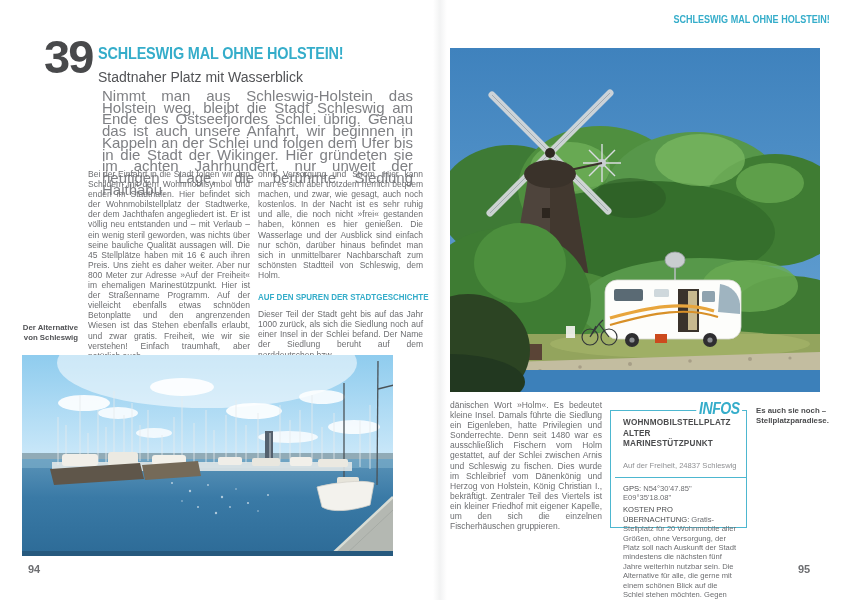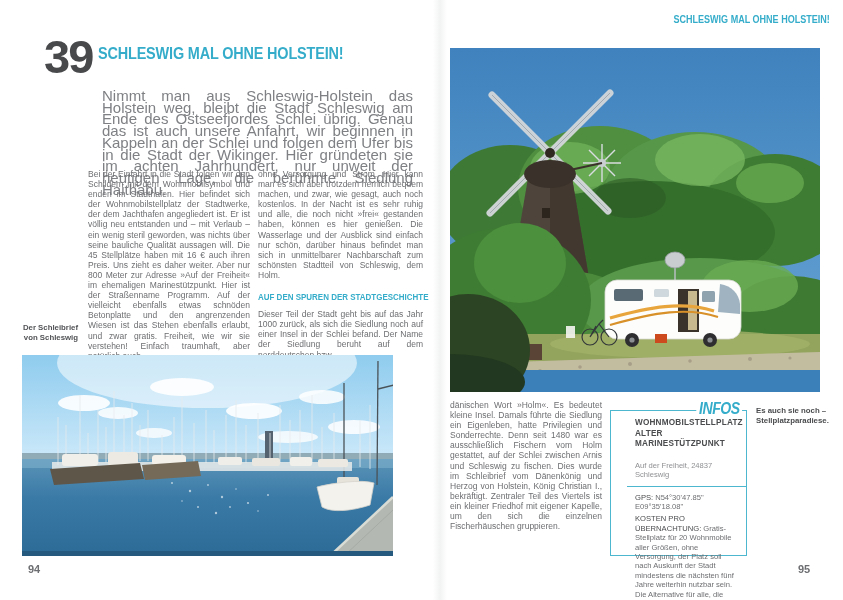--- a/index.html
+++ b/index.html
@@ -47,22 +47,22 @@
     background:linear-gradient(90deg, rgba(0,0,0,0) 0%, rgba(90,100,105,0.08) 50%, rgba(0,0,0,0) 100%);}
   
   .running-header{
     right:13px;top:13px;font-size:10.5px;font-weight:800;color:#35adca;white-space:nowrap;
     transform:scaleX(0.86);transform-origin:right top;
   }
   .photo-windmill{left:450px;top:48px;width:370px;height:344px;background:#4083bd;}
   .rcol1{left:450px;top:400px;width:152px;}
   .rcol1 .p2{text-indent:9px;}
   .infobox{
-    left:610px;top:410px;width:137px;height:146px;border:1.2px solid #4db7d0;
-    box-sizing:border-box;padding:7px 8px 6px 24px;background:#ffffff;
+    left:610px;top:410px;width:137px;height:118px;border:1.2px solid #4db7d0;
+    box-sizing:border-box;padding:7px 8px 6px 12px;background:#ffffff;
   }
   .infos-label{
     position:absolute;top:-11px;right:4px;background:#ffffff;padding:0 3px;
     font-size:16px;font-style:italic;font-weight:800;color:#35adca;letter-spacing:-0.5px;
     transform:scaleX(0.88);transform-origin:right top;
   }
   .ib-title{font-size:8.2px;font-weight:800;color:#4b4c4e;line-height:10.5px;letter-spacing:0.2px;}
   .ib-address{font-size:7.6px;color:#8f9093;margin-top:11px;}
   .ib-divider{border-top:1px solid #4db7d0;margin:7px -8px 6px -8px;}
   .ib-line{font-size:7.6px;line-height:9.4px;margin:0 0 3px 0;color:#6d6e71;}
@@ -71,34 +71,35 @@
     left:756px;top:406px;width:80px;font-size:7.8px;font-weight:700;color:#4b4c4e;line-height:10px;
   }
 </style>
 </head>
 <body>
 
 <div class="spread">
 
   <div class="abs chapter-number">39</div>
   <div class="abs title">SCHLESWIG MAL OHNE HOLSTEIN!</div>
+  <div class="abs subtitle">Stadtnaher Platz mit Wasserblick</div>
   <p class="abs intro">Nimmt man aus Schleswig-Holstein das Holstein weg, bleibt die Stadt Schleswig am Ende des Ostseefjordes Schlei übrig. Genau das ist auch unsere Anfahrt, wir beginnen in Kappeln an der Schlei und folgen dem Ufer bis in die Stadt der Wikinger. Hier gründeten sie im achten Jahrhundert, nur unweit der heutigen Lage, die berühmte Siedlung Haithabu.</p>
 
   <div class="abs col col1">
     <p>Bei der Einfahrt in die Stadt folgen wir den Schildern mit dem Wohnmobilsymbol und enden im Stadthafen. Hier befindet sich der Wohnmobilstellplatz der Stadtwerke, der dem Jachthafen angegliedert ist. Er ist völlig neu entstanden und – mit Verlaub – ein wenig steril geworden, was nichts über seine bauliche Qualität aussagen will. Die 45 Stellplätze haben mit 16 € auch ihren Preis. Uns zieht es daher weiter. Aber nur 800 Meter zur Adresse »Auf der Freiheit« im ehemaligen Marinestützpunkt. Hier ist der Straßenname Programm. Auf der vielleicht ebenfalls etwas schnöden Betonplatte und den angrenzenden Wiesen ist das Stehen ebenfalls erlaubt, und zwar gratis. Freiheit, wie wir sie verstehen! Einfach traumhaft, aber natürlich auch</p>
   </div>
 
   <div class="abs col col2">
     <p>ohne Versorgung und Strom. Hier kann man es sich aber trotzdem herrlich bequem machen, und zwar, wie gesagt, auch noch kostenlos. In der Nacht ist es sehr ruhig und alle, die noch nicht »frei« gestanden haben, können es hier genießen. Die Wasserlage und der Ausblick sind einfach nur schön, darüber hinaus befindet man sich in unmittelbarer Nachbarschaft zum schönsten Stadtteil von Schleswig, dem Holm.</p>
     <p class="col2-heading">AUF DEN SPUREN DER STADTGESCHICHTE</p>
     <p>Dieser Teil der Stadt geht bis auf das Jahr 1000 zurück, als sich die Siedlung noch auf einer Insel in der Schlei befand. Der Name der Siedlung beruht auf dem norddeutschen bzw.</p>
   </div>
 
   <div class="abs caption-left">
-    <div>Der Schleibrief</div>
+    <div>Der Alternative</div>
     <div>von Schleswig</div>
   </div>
 
   <div class="abs photo photo-marina">
     <svg viewBox="0 0 371 201" preserveAspectRatio="none">
       <defs>
         <linearGradient id="skyG" x1="0" y1="0" x2="0" y2="1">
           <stop offset="0" stop-color="#8fccee"></stop>
             <stop offset="1" stop-color="#cfeafa"></stop>
         </linearGradient>

